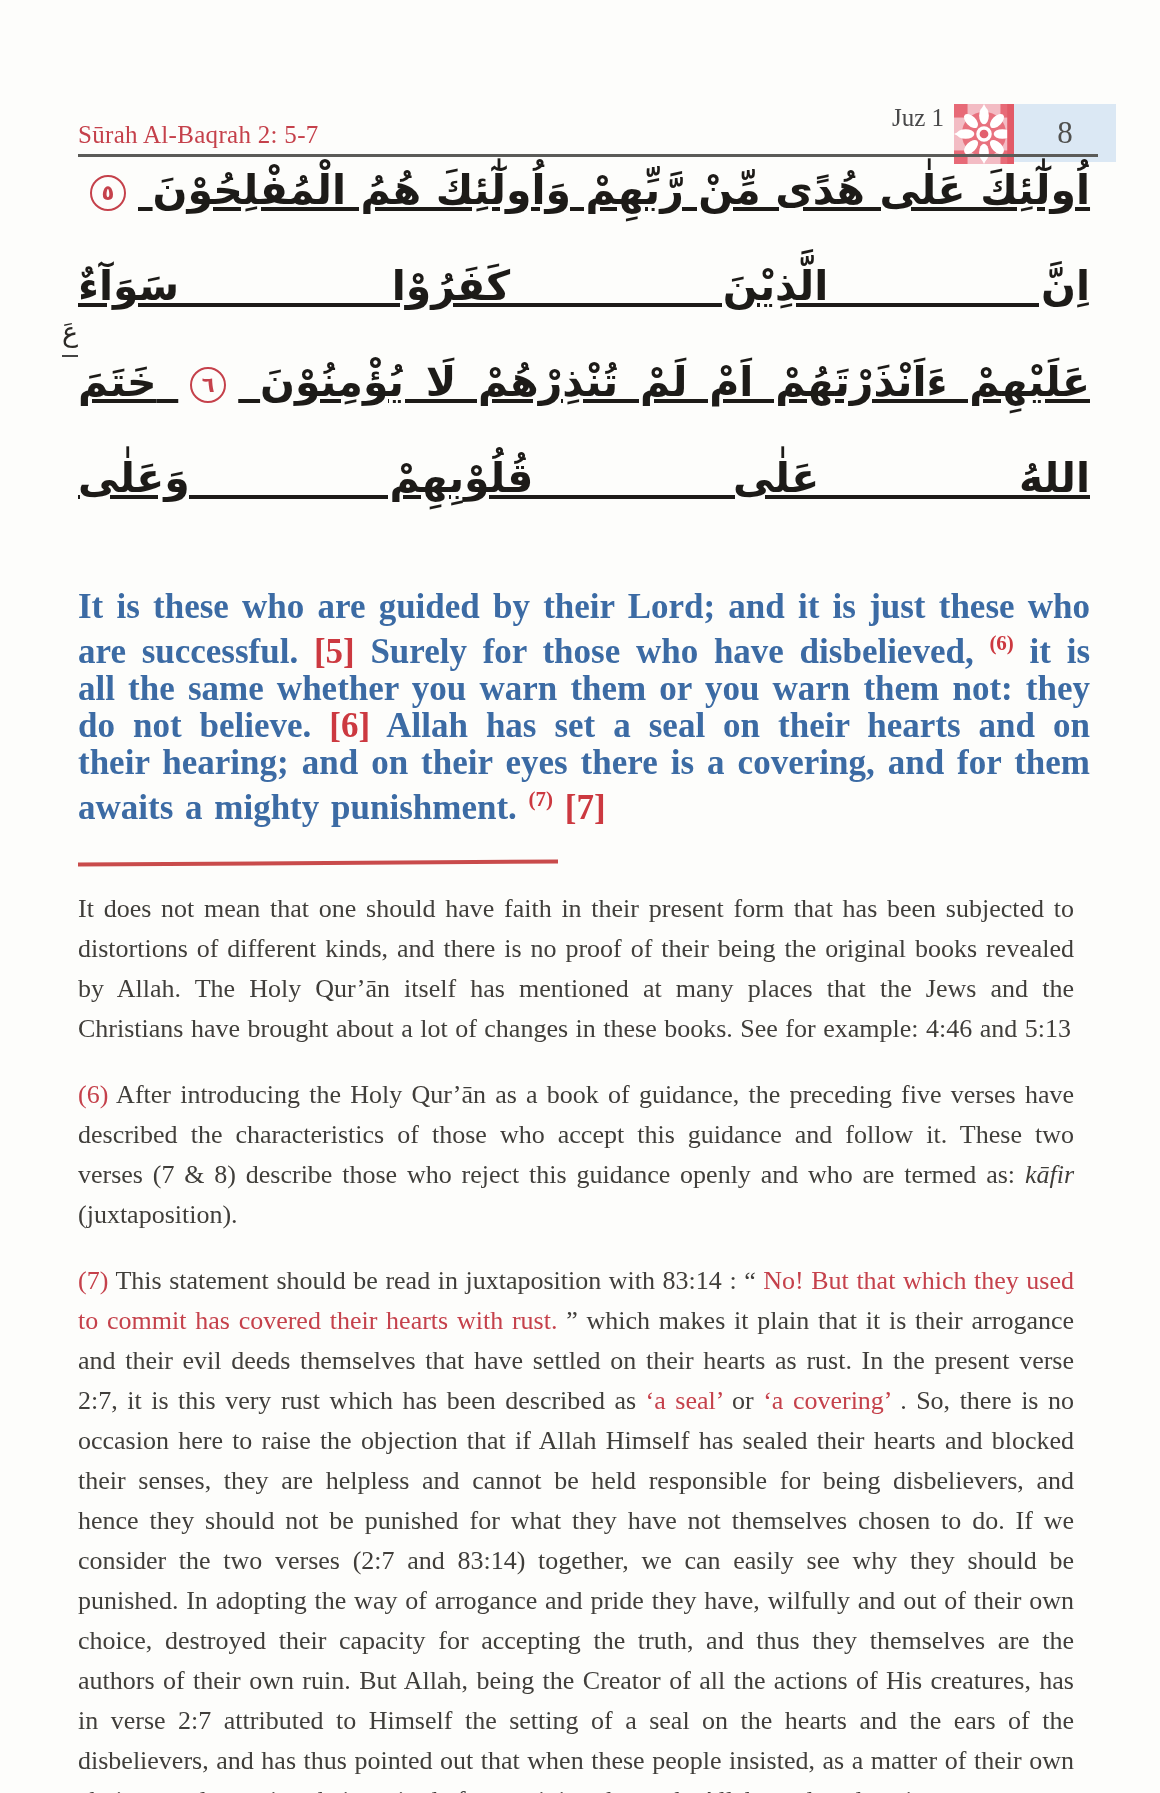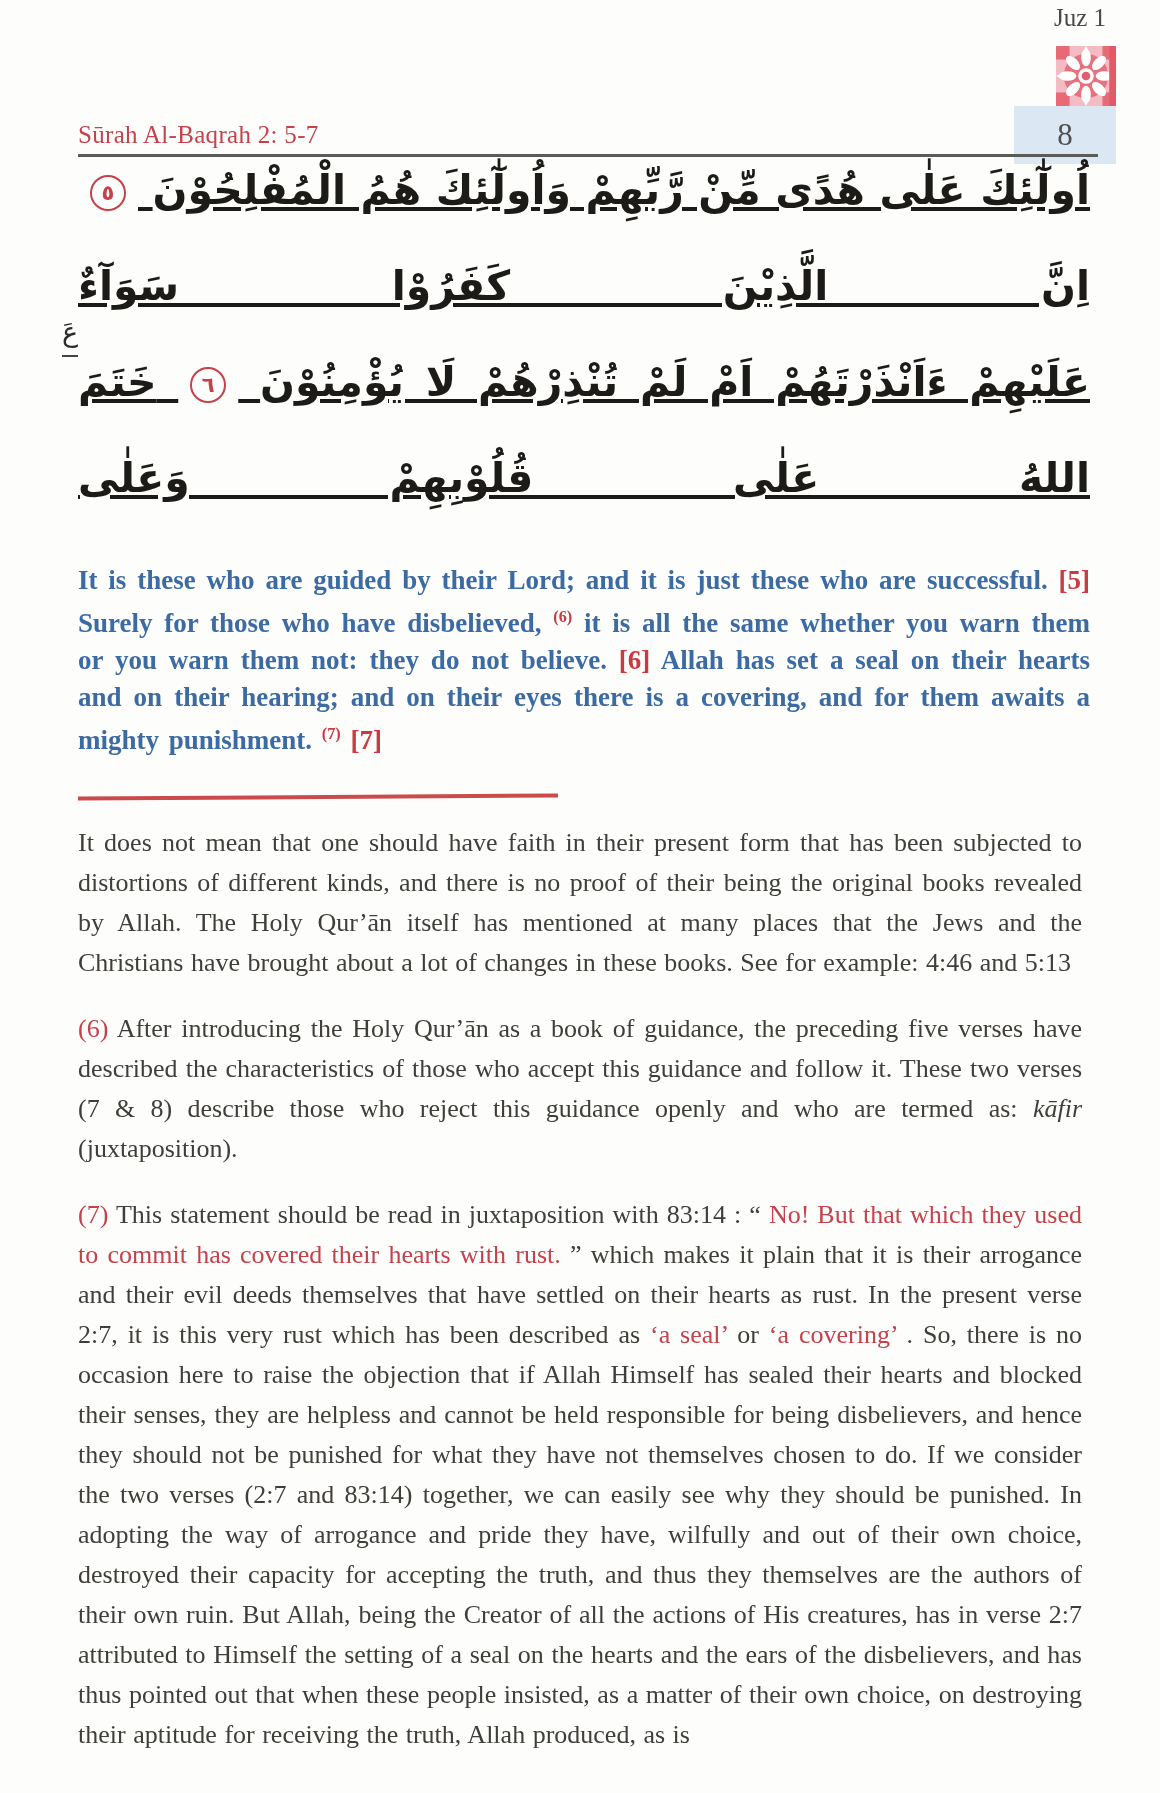--- a/index.html
+++ b/index.html
@@ -10,21 +10,21 @@
     height: 1793px;
     background: #fdfdfb;
     overflow: hidden;
     font-family: "Liberation Serif", serif;
   }
 
   
   .header { position: absolute; left: 78px; right: 58px; top: 0; height: 116px; margin-top: 41px; }
   .header-rule { position: absolute; left: 0; right: 4px; bottom: 0; height: 3px; background: #5b5b58; }
   .surah-ref { position: absolute; left: 0; bottom: 8px; color: #c5414b; font-size: 25px; letter-spacing: 0.3px; }
-  .header-right { position: absolute; right: -14px; bottom: -7px; display: flex; align-items: flex-end; flex-direction: column; }
+  .header-right { position: absolute; right: -14px; bottom: -7px; display: flex; align-items: flex-start; }
   .juz-label { font-size: 25px; color: #49494a; margin-right: 10px; padding-bottom: 14px; }
   .ornament { width: 60px; height: 60px; display: block; }
   .pagenum-box {
     width: 102px; height: 58px; background: #dbe8f4;
     display: flex; align-items: center; justify-content: center;
     font-size: 31px; color: #50504e;
   }
 
   
   .quran { position: relative; margin: 26px 70px 0 78px; direction: rtl; }
@@ -46,40 +46,40 @@
   }
   .ruku {
     position: absolute; left: -16px; top: 176px;
     font-family: "DejaVu Sans", sans-serif;
     font-size: 27px; color: #2c2a26; direction: rtl; line-height: 1;
     border-bottom: 2px solid #444; padding-bottom: 10px;
   }
 
   
   .translation {
-    margin: 36px 70px 0 78px;
-    font-size: 27px; font-weight: bold; color: #3c6ba4;
+    margin: 62px 70px 0 78px;
+    font-size: 35px; font-weight: bold; color: #3c6ba4;
     line-height: 37px; text-align: justify; word-spacing: 3px;
   }
   .translation .tr { color: #cc3940; }
   .translation .sup { color: #cc3940; font-size: 0.6em; vertical-align: super; }
 
   
   .separator {
     margin: 36px 0 0 78px; width: 480px; height: 4px;
     background: #c94b4b; transform: rotate(-0.35deg);
   }
 
   
   .commentary {
     margin: 24px 70px 0 78px;
     font-size: 26px; color: #403e3a; line-height: 40px;
     text-align: justify; word-spacing: 1px;
   }
-  .commentary .para { margin: 0 8px 26px 0; }
+  .commentary .para { margin: 0 16px 26px 0; }
   .red { color: #c5414b; }
   .it  { font-style: italic; }
 </style>
 </head>
 <body>
 
 <div class="page">
 
   <div class="header">
     <div class="surah-ref">Sūrah Al-Baqrah 2: 5-7</div>

